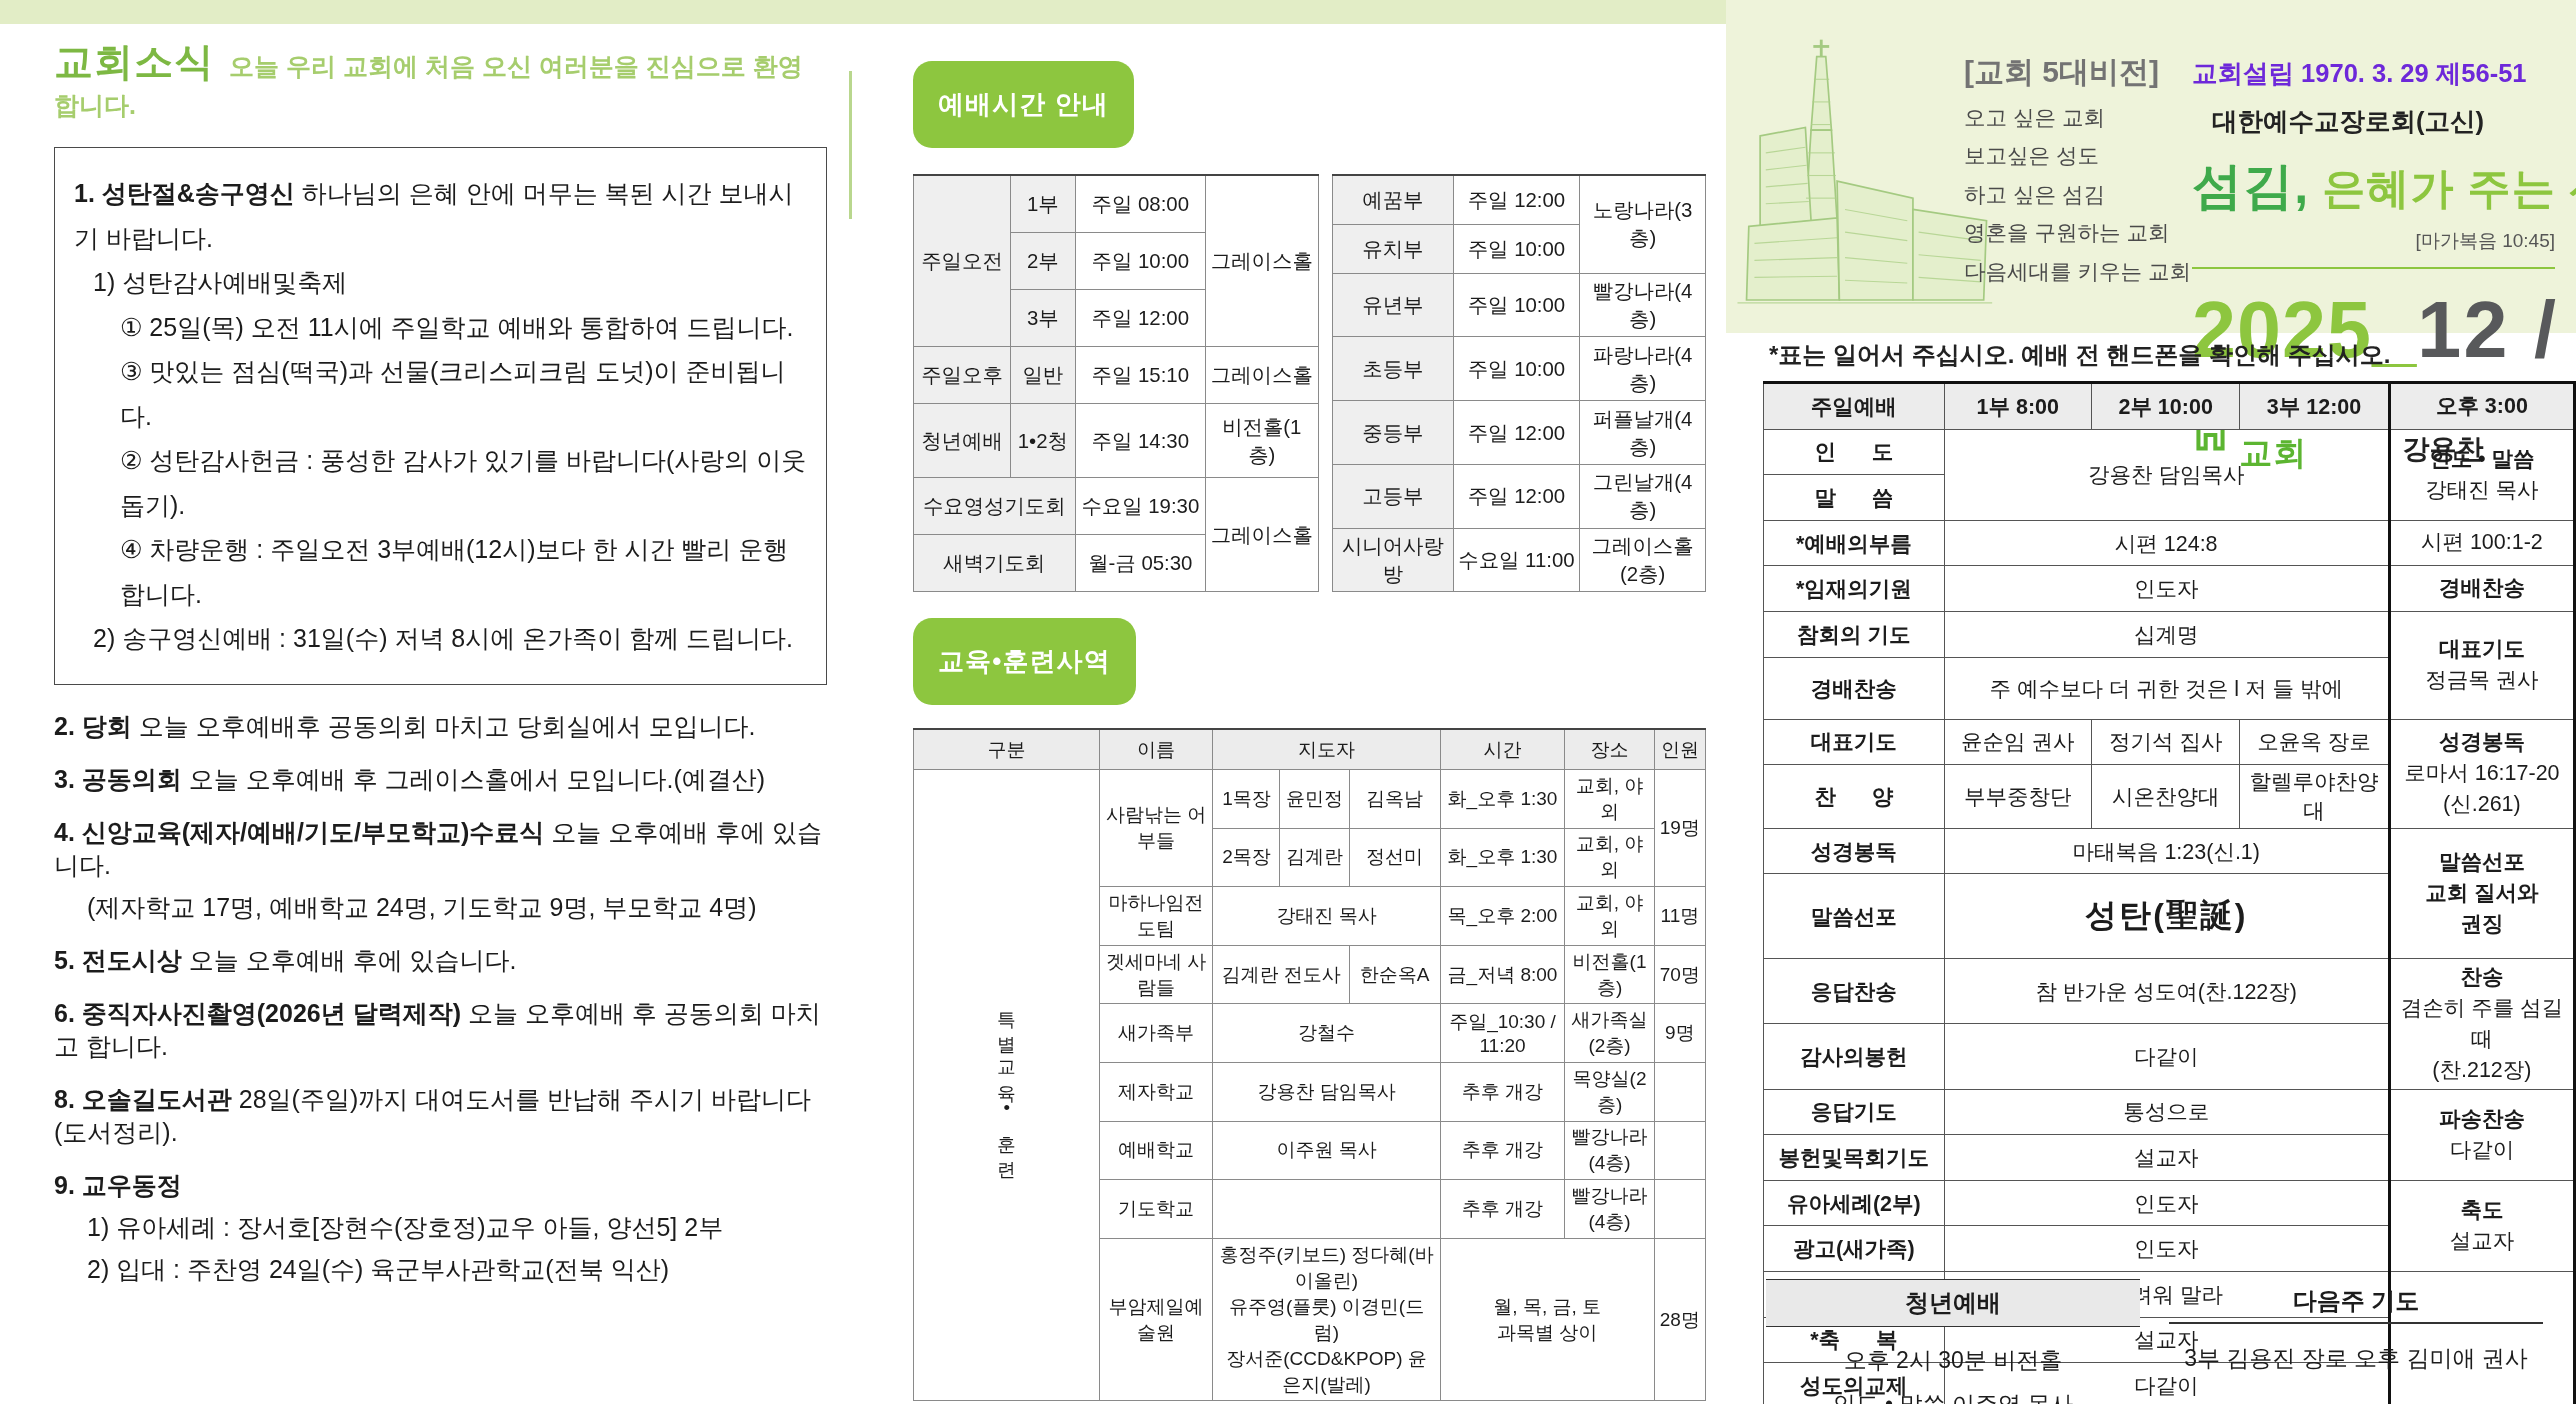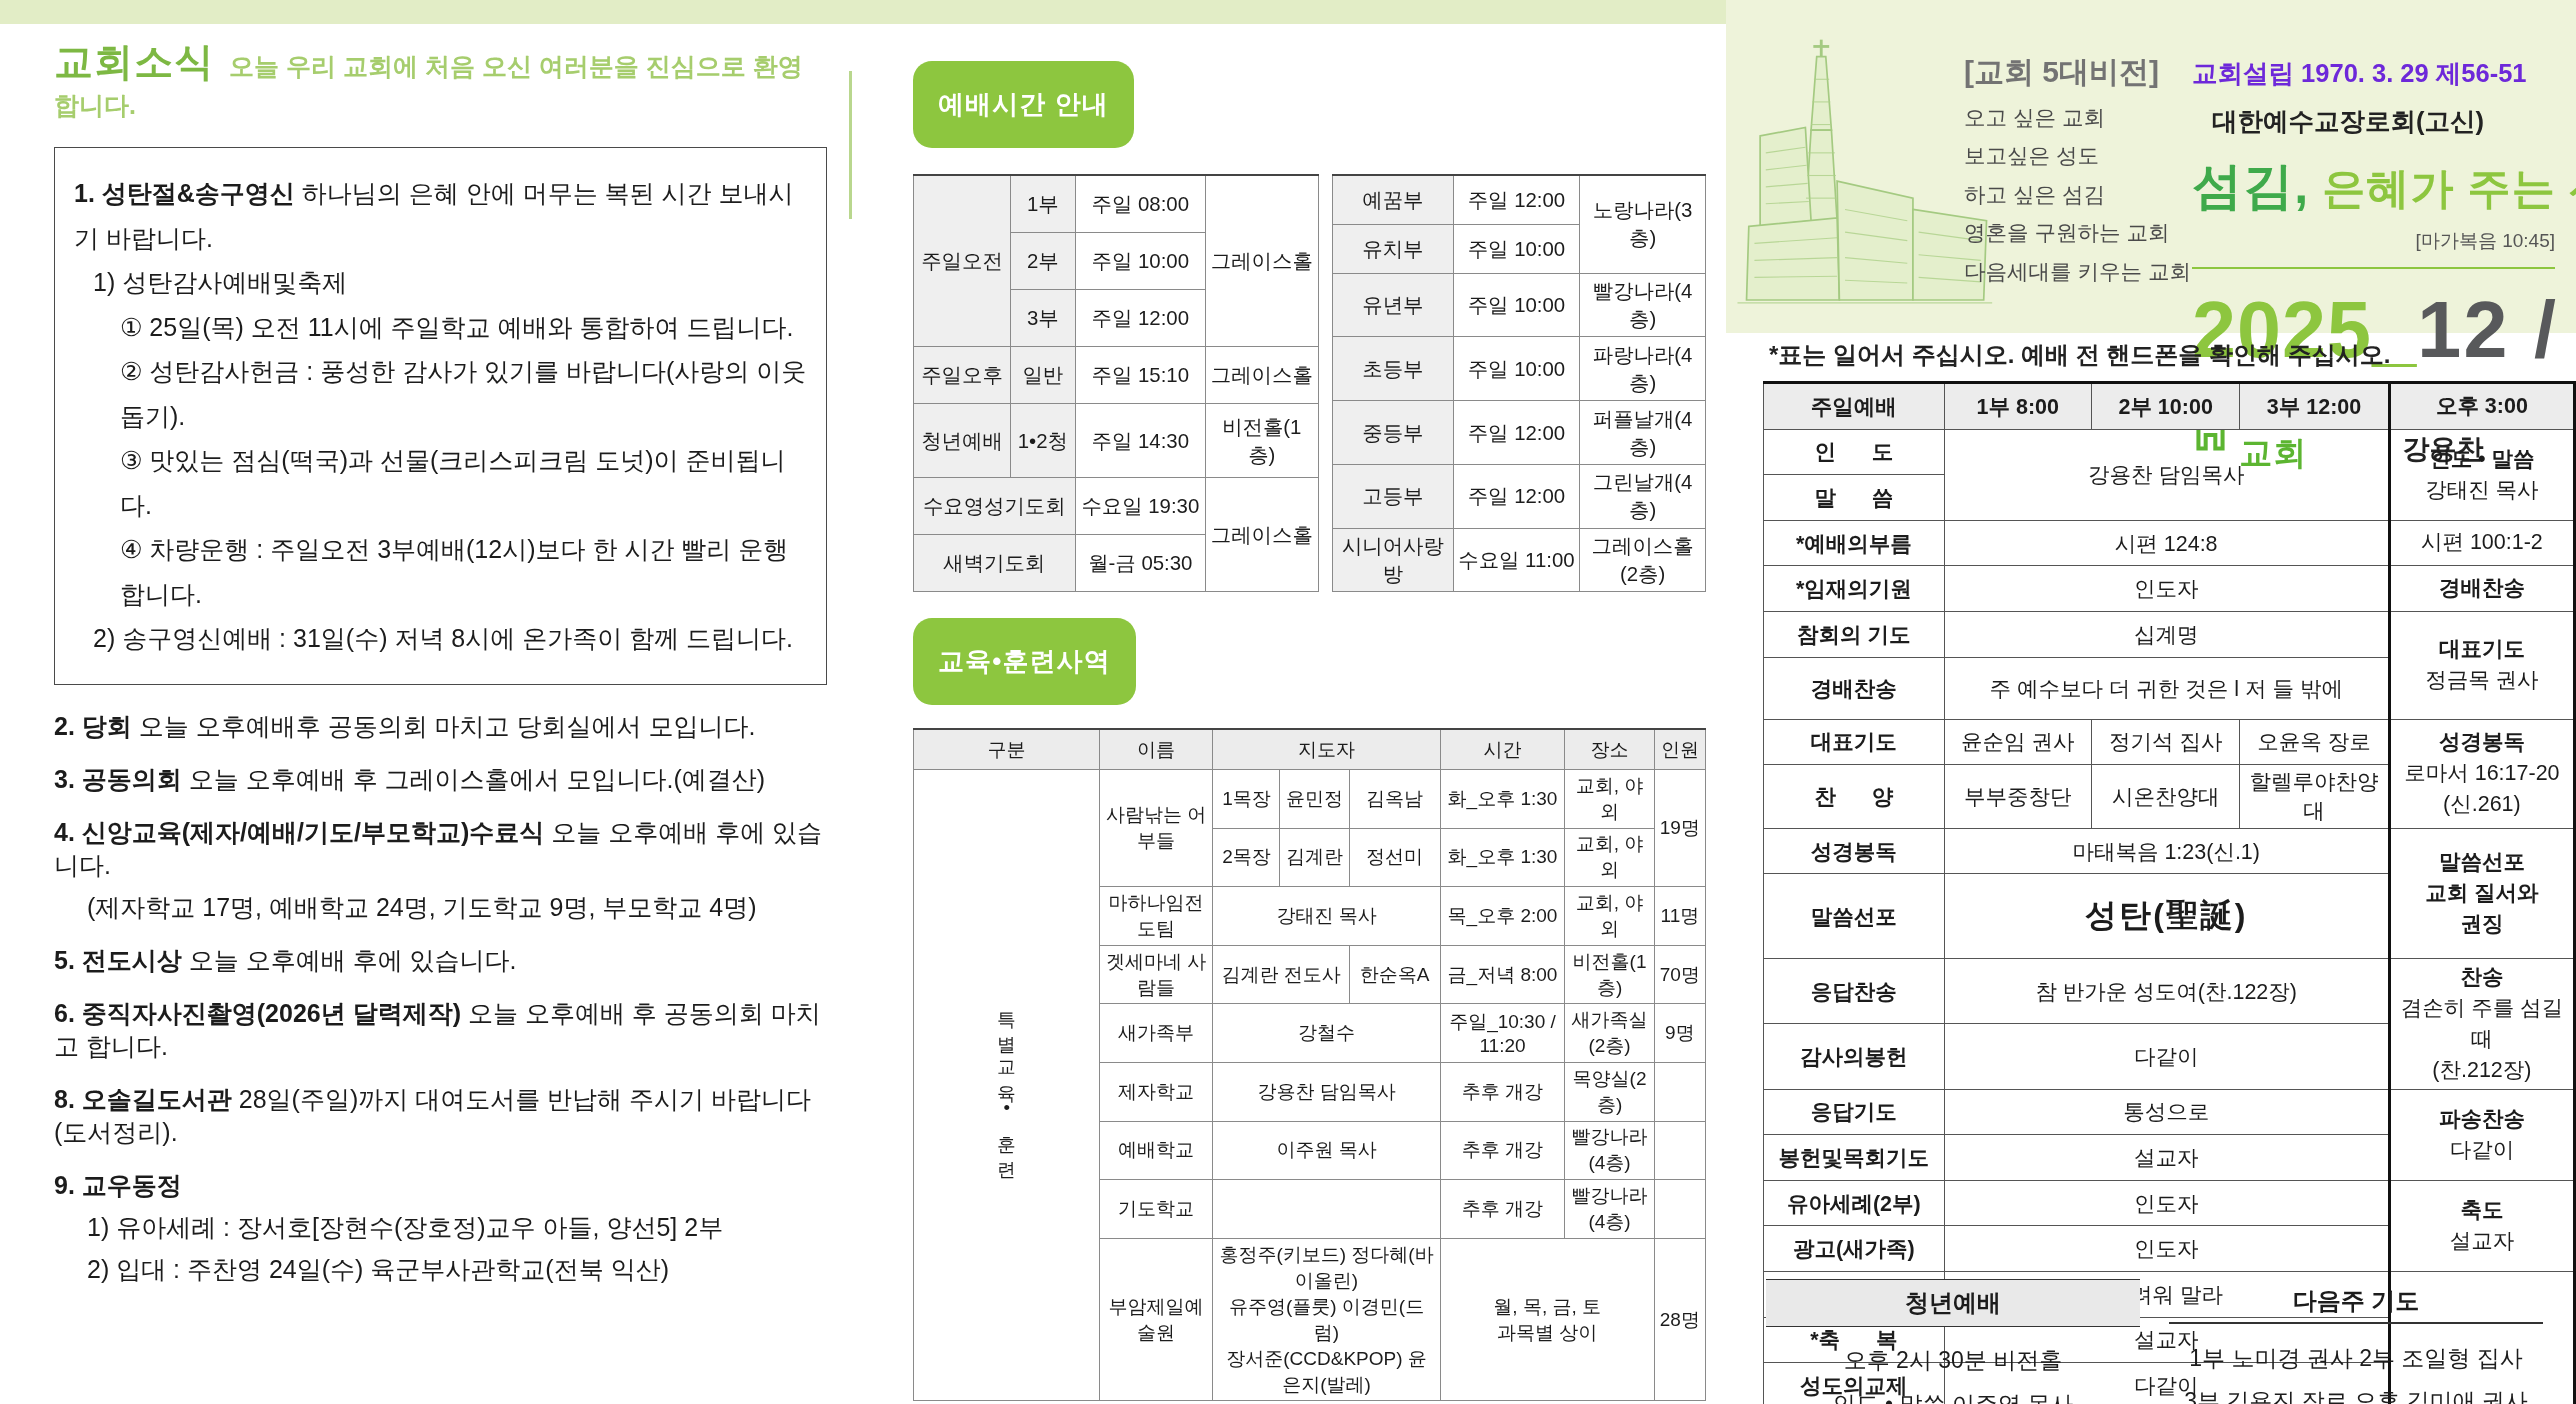--- a/index.html
+++ b/index.html
@@ -78,22 +78,22 @@
   <div id="foldmark" class="abs"></div>
 
   <div id="page1" class="abs">
     <div>
       <span class="h1">교회소식</span><span class="h1sub">오늘 우리 교회에 처음 오신 여러분을 진심으로 환영합니다.</span>
     </div>
     <div class="noticebox">
       <div><span class="lead">1. 성탄절&amp;송구영신</span><span> 하나님의 은혜 안에 머무는 복된 시간 보내시기 바랍니다.</span></div>
       <div class="nb-ind1">1) 성탄감사예배및축제</div>
       <div class="nb-ind2">① 25일(목) 오전 11시에 주일학교 예배와 통합하여 드립니다.</div>
+      <div class="nb-ind2">③ 맛있는 점심(떡국)과 선물(크리스피크림 도넛)이 준비됩니다.</div>
       <div class="nb-ind2">② 성탄감사헌금 : 풍성한 감사가 있기를 바랍니다(사랑의 이웃돕기).</div>
-      <div class="nb-ind2">③ 맛있는 점심(떡국)과 선물(크리스피크림 도넛)이 준비됩니다.</div>
       <div class="nb-ind2">④ 차량운행 : 주일오전 3부예배(12시)보다 한 시간 빨리 운행합니다.</div>
       <div class="nb-ind1">2) 송구영신예배 : 31일(수) 저녁 8시에 온가족이 함께 드립니다.</div>
     </div>
     <div class="itemlist">
       <div class="item"><span class="lead">2. 당회</span><span> 오늘 오후예배후 공동의회 마치고 당회실에서 모입니다.</span></div>
       <div class="item"><span class="lead">3. 공동의회</span><span> 오늘 오후예배 후 그레이스홀에서 모입니다.(예결산)</span></div>
       <div class="item"><span class="lead">4. 신앙교육(제자/예배/기도/부모학교)수료식</span><span> 오늘 오후예배 후에 있습니다.</span>
         <div class="subline">(제자학교 17명, 예배학교 24명, 기도학교 9명, 부모학교 4명)</div>
       </div>
       <div class="item"><span class="lead">5. 전도시상</span><span> 오늘 오후예배 후에 있습니다.</span></div>
@@ -477,19 +477,18 @@
       <div class="minihd">청년예배</div>
       <div class="minibody">
         <div>오후 2시 30분 비전홀</div>
         <div>인도 • 말씀 이주영 목사</div>
       </div>
     </div>
     <div class="abs mini2">
       <div class="minihd2">다음주 기도</div>
       <div class="rule"></div>
       <div class="minibody2">
-        <div>1부 노미경 권사   2부 조일형 집사</div>
         <div>3부 김용진 장로   오후 김미애 권사</div>
       </div>
     </div>
   </div>
 </div>
 
 
 </body></html>

